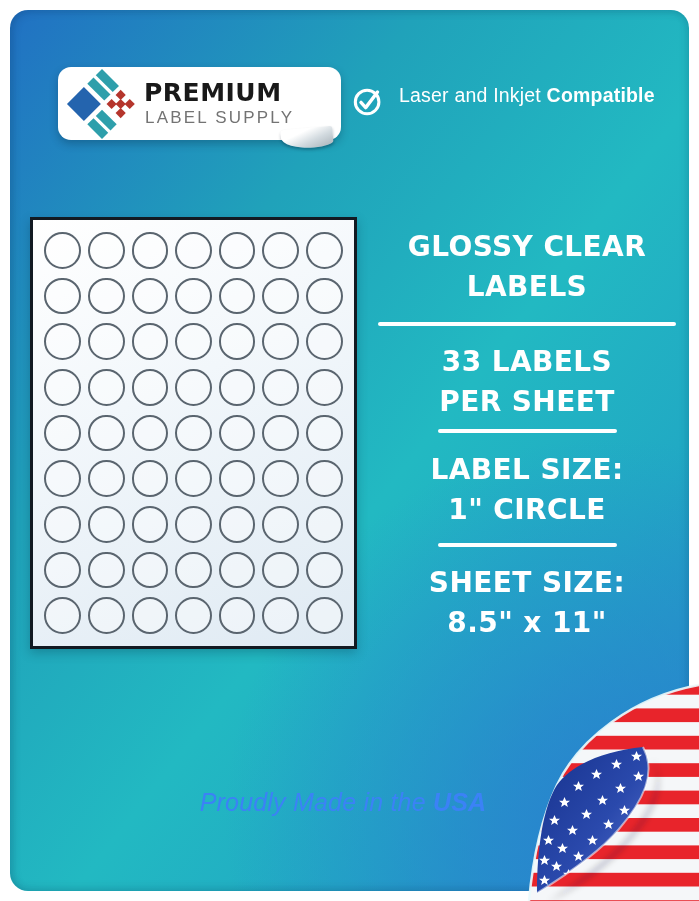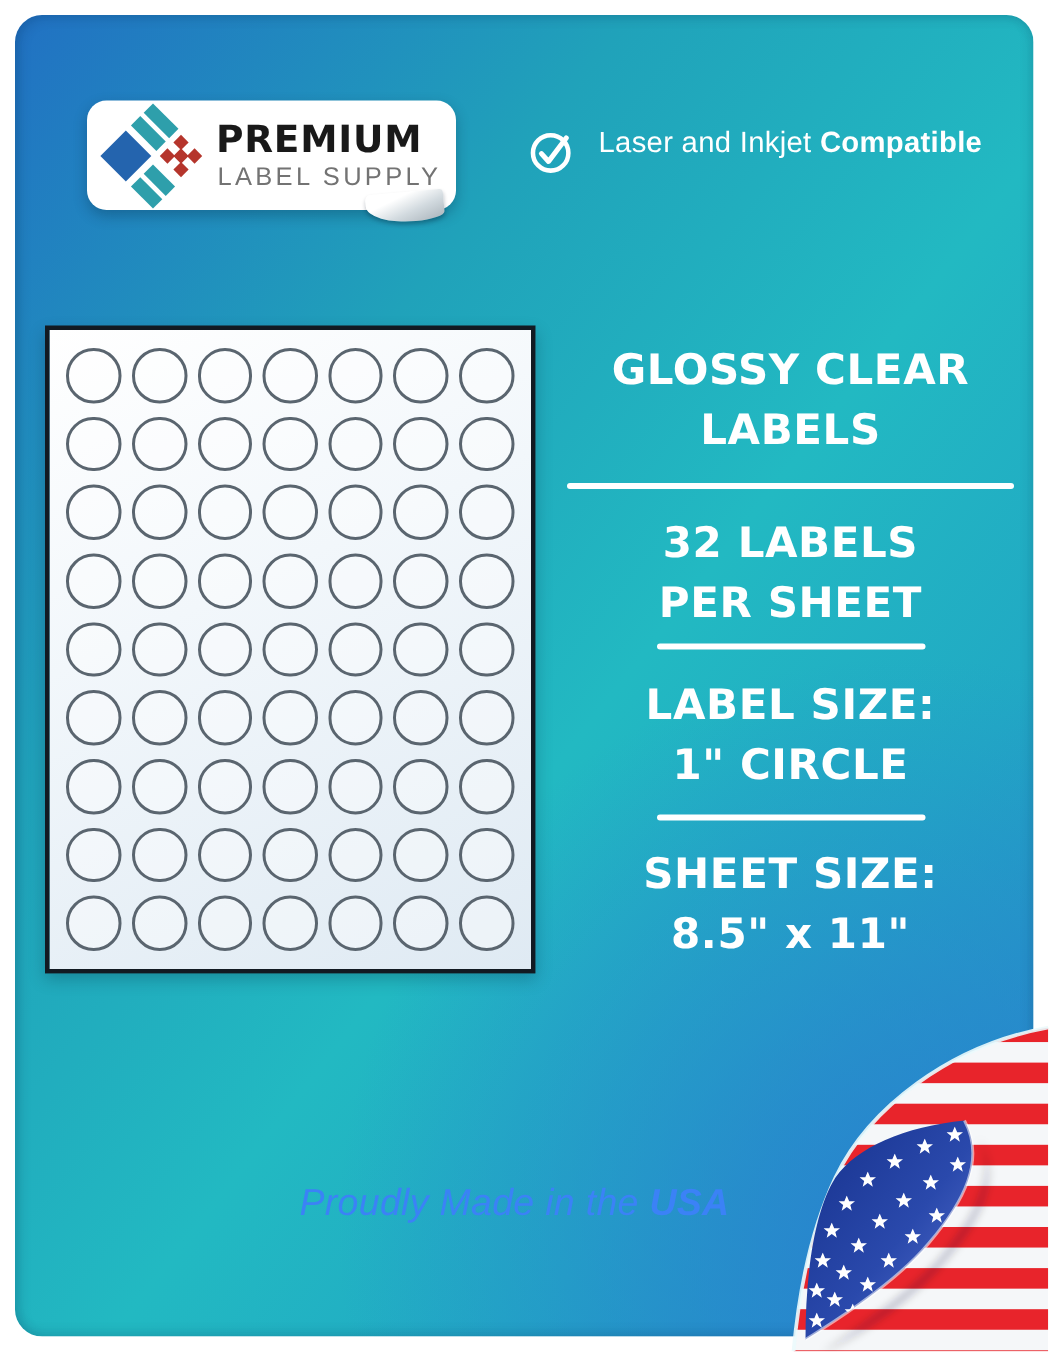--- a/index.html
+++ b/index.html
@@ -13,21 +13,21 @@
     border-radius:18px;
     background:
       radial-gradient(circle at 88% 92%, rgba(42,127,208,.85) 0%, rgba(42,127,208,0) 38%),
       linear-gradient(128deg,#2171c3 0%,#20a2ba 30%,#22b9c2 55%,#21a9c4 75%,#2488c9 100%);
     box-shadow:inset 3px 2px 8px rgba(0,40,70,.18), inset -2px -3px 8px rgba(0,40,70,.12);
   }
 
   
   .logo-card{
     position:absolute;left:58px;top:67px;width:246px;height:73px;background:#ffffff;
-    border-radius:13px;box-shadow:0 4px 9px rgba(0,30,50,.28);
+    border-radius:13px;box-shadow:0 4px 9px rgba(0,30,50,.28);padding-left:37px;
   }
   .logo-card::after{ 
     content:"";position:absolute;right:8px;bottom:-8px;width:52px;height:20px;
     background:linear-gradient(to bottom right,#ffffff 30%,#d2dadf 62%,#a9b3ba 100%);
     border-radius:6px 4px 60% 100%/6px 4px 40% 100%;
     transform:rotate(-5deg);box-shadow:0 2px 3px rgba(0,20,40,.3);
   }
   .logo-mark{position:absolute;left:12px;top:5px;width:64px;height:64px;
     transform:rotate(-45deg) scale(.8);transform-origin:32px 32px;}
   .logo-mark div{position:absolute;}
@@ -184,21 +184,21 @@
       <div class="circle"></div>
     </div>
 
 
   <div class="spec spec-1">
     <div>GLOSSY CLEAR</div>
     <div>LABELS</div>
   </div>
   <div class="divider div-1"></div>
   <div class="spec spec-2">
-    <div>32 LABELS</div>
+    <div>33 LABELS</div>
     <div>PER SHEET</div>
   </div>
   <div class="divider div-2"></div>
   <div class="spec spec-3">
     <div>LABEL SIZE:</div>
     <div>1" CIRCLE</div>
   </div>
   <div class="divider div-3"></div>
   <div class="spec spec-4">
     <div>SHEET SIZE:</div>

